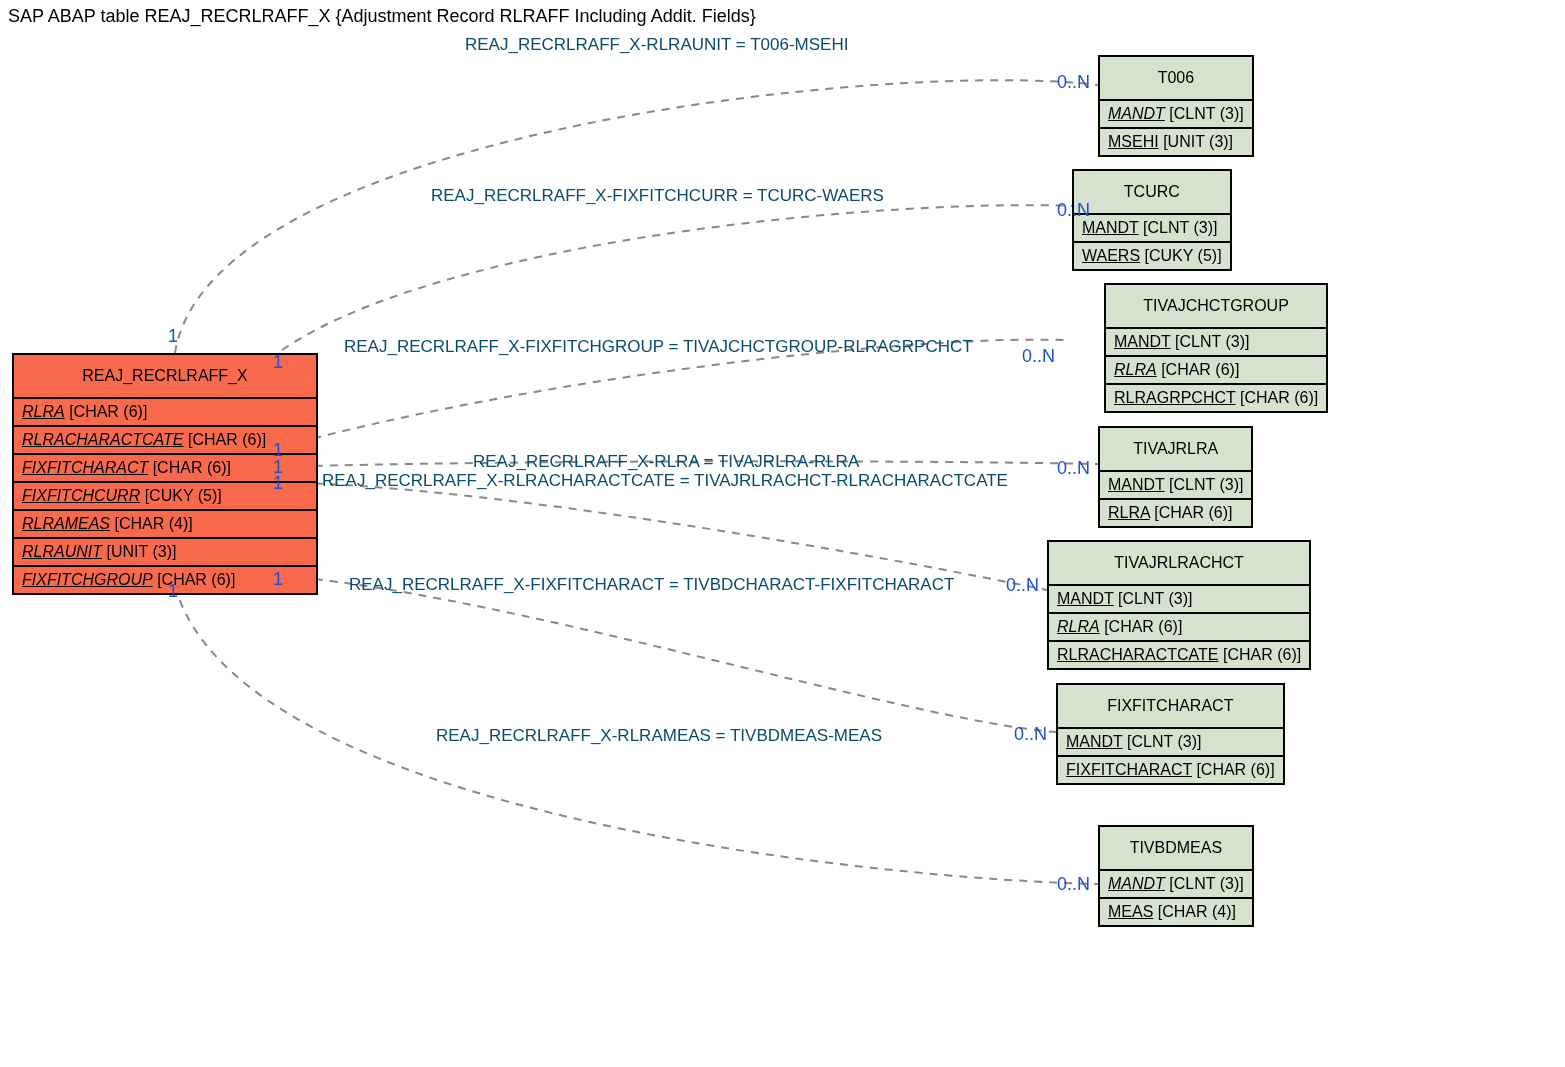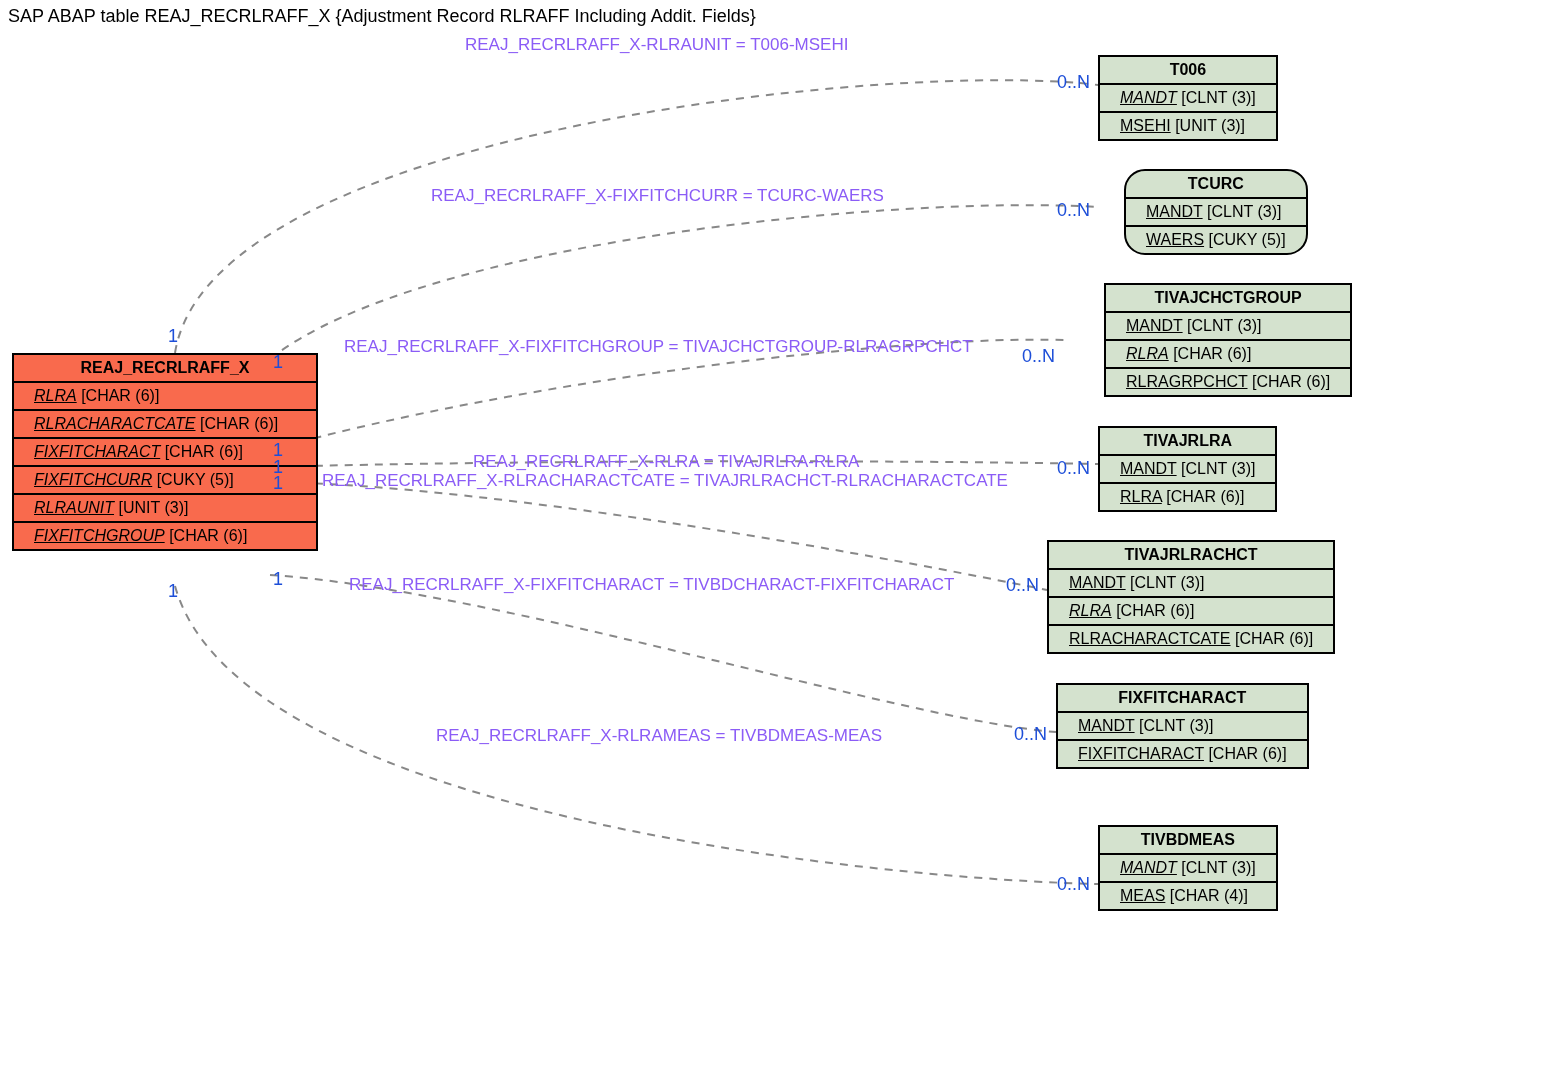--- a/index.html
+++ b/index.html
@@ -22,37 +22,37 @@
   }
   .entity {
     position: absolute;
     border: 2px solid #000;
     background: #d4e2ce;
     font-size: 16px;
   }
   .entity.source { background: #f96a4d; }
   .entity .hdr {
     text-align: center;
-    font-weight: bold;
-    padding: 4px 8px;
+    font-weight: normal;
+    padding: 12px 8px;
     border-bottom: 2px solid #000;
     white-space: nowrap;
   }
   .entity .row {
-    padding: 4px 20px;
+    padding: 4px 8px;
     border-bottom: 2px solid #000;
     white-space: nowrap;
   }
   .entity .row:last-child { border-bottom: none; }
   .fname { text-decoration: underline; }
   .ital { font-style: italic; }
   .rel-label {
     position: absolute;
     font-size: 17px;
-    color: #8b5cf6;
+    color: #0c4a6e;
     white-space: nowrap;
     text-align: center;
   }
   .card {
     position: absolute;
     font-size: 18px;
     color: #1d4ed8;
   }
   svg.lines {
     position: absolute;
@@ -89,31 +89,32 @@
 
   <path d="M 175 586 C 240 820, 900 880, 1098 884"></path>
 </svg>
 
 <div class="entity source" style="left:12px; top:353px; width:306px;">
   <div class="hdr">REAJ_RECRLRAFF_X</div>
   <div class="row"><span class="fname ital">RLRA</span> <span>[CHAR (6)]</span></div>
   <div class="row"><span class="fname ital">RLRACHARACTCATE</span> <span>[CHAR (6)]</span></div>
   <div class="row"><span class="fname ital">FIXFITCHARACT</span> <span>[CHAR (6)]</span></div>
   <div class="row"><span class="fname ital">FIXFITCHCURR</span> <span>[CUKY (5)]</span></div>
+  <div class="row"><span class="fname ital">RLRAMEAS</span> <span>[CHAR (4)]</span></div>
   <div class="row"><span class="fname ital">RLRAUNIT</span> <span>[UNIT (3)]</span></div>
   <div class="row"><span class="fname ital">FIXFITCHGROUP</span> <span>[CHAR (6)]</span></div>
 </div>
 
 <div class="entity" style="left:1098px; top:55px;">
   <div class="hdr">T006</div>
   <div class="row"><span class="fname ital">MANDT</span> <span>[CLNT (3)]</span></div>
   <div class="row"><span class="fname">MSEHI</span> <span>[UNIT (3)]</span></div>
 </div>
 
-<div class="entity" style="left:1124px; top:169px;border-radius:21px;">
+<div class="entity" style="left:1072px; top:169px;">
   <div class="hdr">TCURC</div>
   <div class="row"><span class="fname">MANDT</span> <span>[CLNT (3)]</span></div>
   <div class="row"><span class="fname">WAERS</span> <span>[CUKY (5)]</span></div>
 </div>
 
 <div class="entity" style="left:1064px; top:283px;margin-left:40px;">
   <div class="hdr">TIVAJCHCTGROUP</div>
   <div class="row"><span class="fname">MANDT</span> <span>[CLNT (3)]</span></div>
   <div class="row"><span class="fname ital">RLRA</span> <span>[CHAR (6)]</span></div>
   <div class="row"><span class="fname">RLRAGRPCHCT</span> <span>[CHAR (6)]</span></div>

